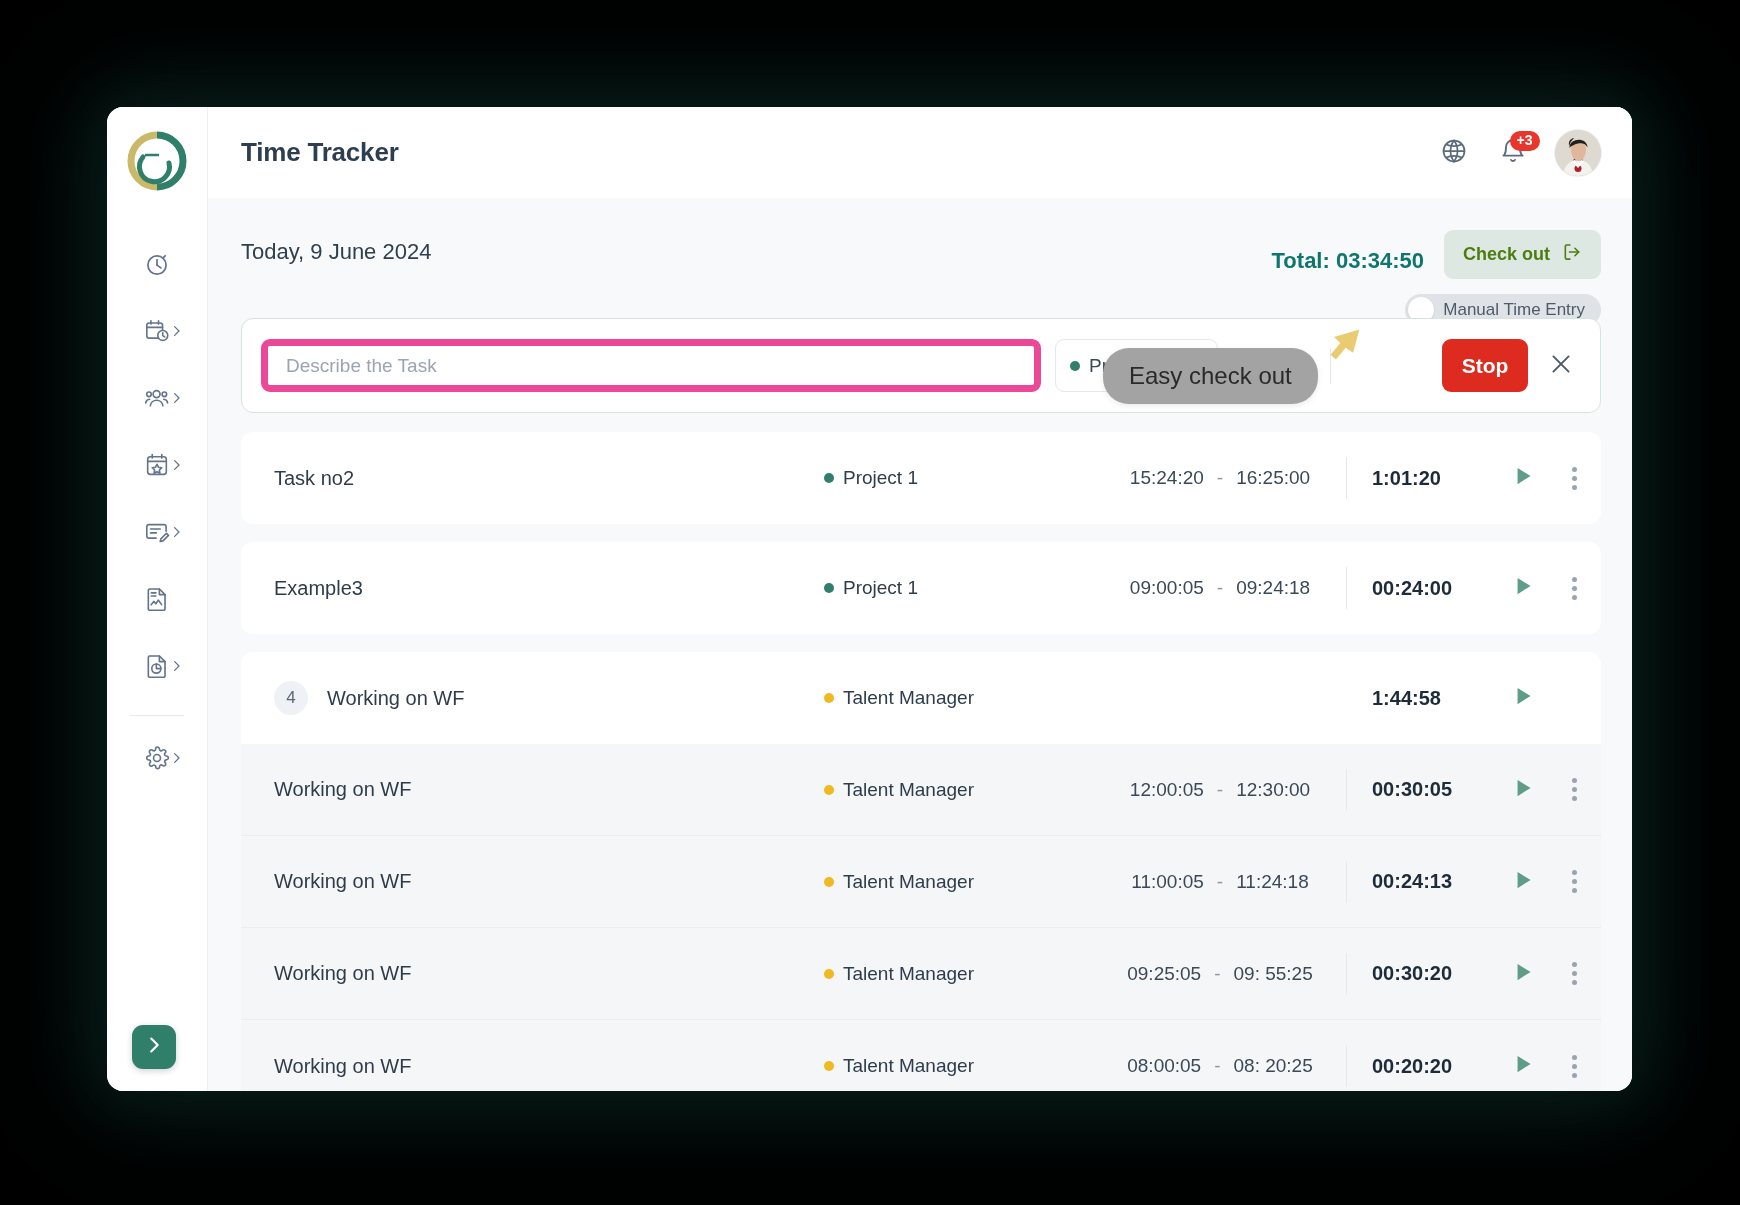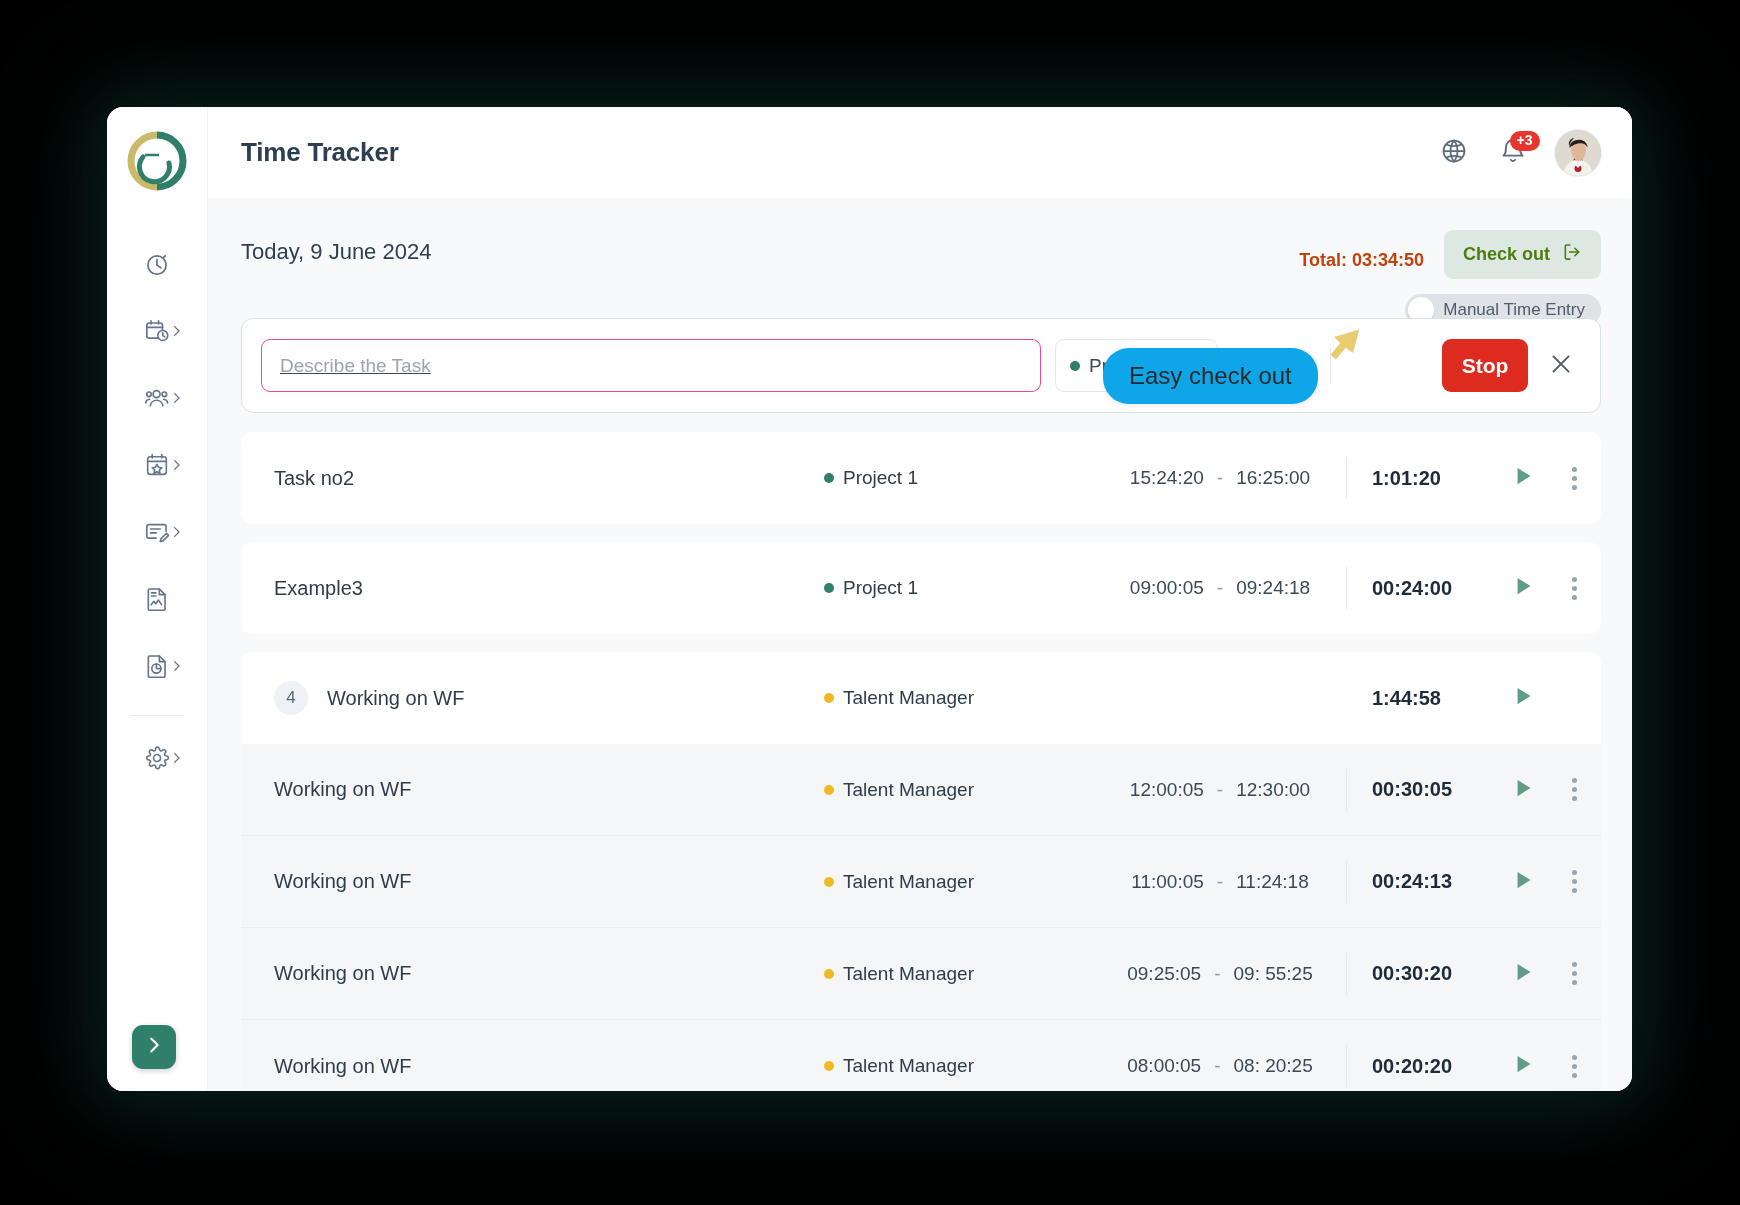--- a/index.html
+++ b/index.html
@@ -192,23 +192,23 @@
     flex-direction: column;
     align-items: flex-end;
     gap: 15px;
   }
   #checkout-row {
     display: flex;
     align-items: center;
     gap: 20px;
   }
   #total-time {
-    font-size: 18px;
+    font-size: 22px;
     font-weight: bold;
-    color: #c2410c;
+    color: #0f766e;
     white-space: nowrap;
     margin-top: 12px;
   }
   #checkout-btn {
     background: #dde8e3;
     color: #4d7c0f;
     border: none;
     border-radius: 9px;
     font-family: inherit;
     font-size: 18px;
@@ -251,30 +251,29 @@
     border-radius: 12px;
     display: flex;
     align-items: center;
     padding: 0 20px 0 19px;
     gap: 14px;
     position: relative;
   }
   #task-input {
     flex: 1;
     height: 53px;
-    border: 1px solid #ec4899;
+    border: 7px solid #ec4899;
     border-radius: 9px;
     padding: 0 18px;
     font-family: inherit;
     font-size: 19px;
     color: #3b4957;
     background: #fff;
     outline: none;
     min-width: 0;
-    text-decoration: underline;
   }
   #task-input::placeholder { color: #9aa5b1; }
   #project-select {
     width: 163px;
     height: 53px;
     border: 1px solid #e3e8ec;
     border-radius: 9px;
     display: flex;
     align-items: center;
     gap: 9px;
@@ -406,21 +405,21 @@
   }
   .entry-menu .md {
     width: 5px; height: 5px; border-radius: 50%;
     background: #98a4b0;
     margin: 2px 0;
   }
 
   
   .callout {
     position: absolute;
-    background: #0ea5e9;
+    background: #a3a3a3;
     color: #2a2a2a;
     border-radius: 26px;
     font-size: 24px;
     padding: 14px 26px;
     white-space: nowrap;
     z-index: 40;
     box-shadow: 0 2px 6px rgba(0,0,0,0.08);
   }
   #callout-easy { left: 895px; top: 150px; }
   #callout-manual { left: 1085px; top: 236px; }

